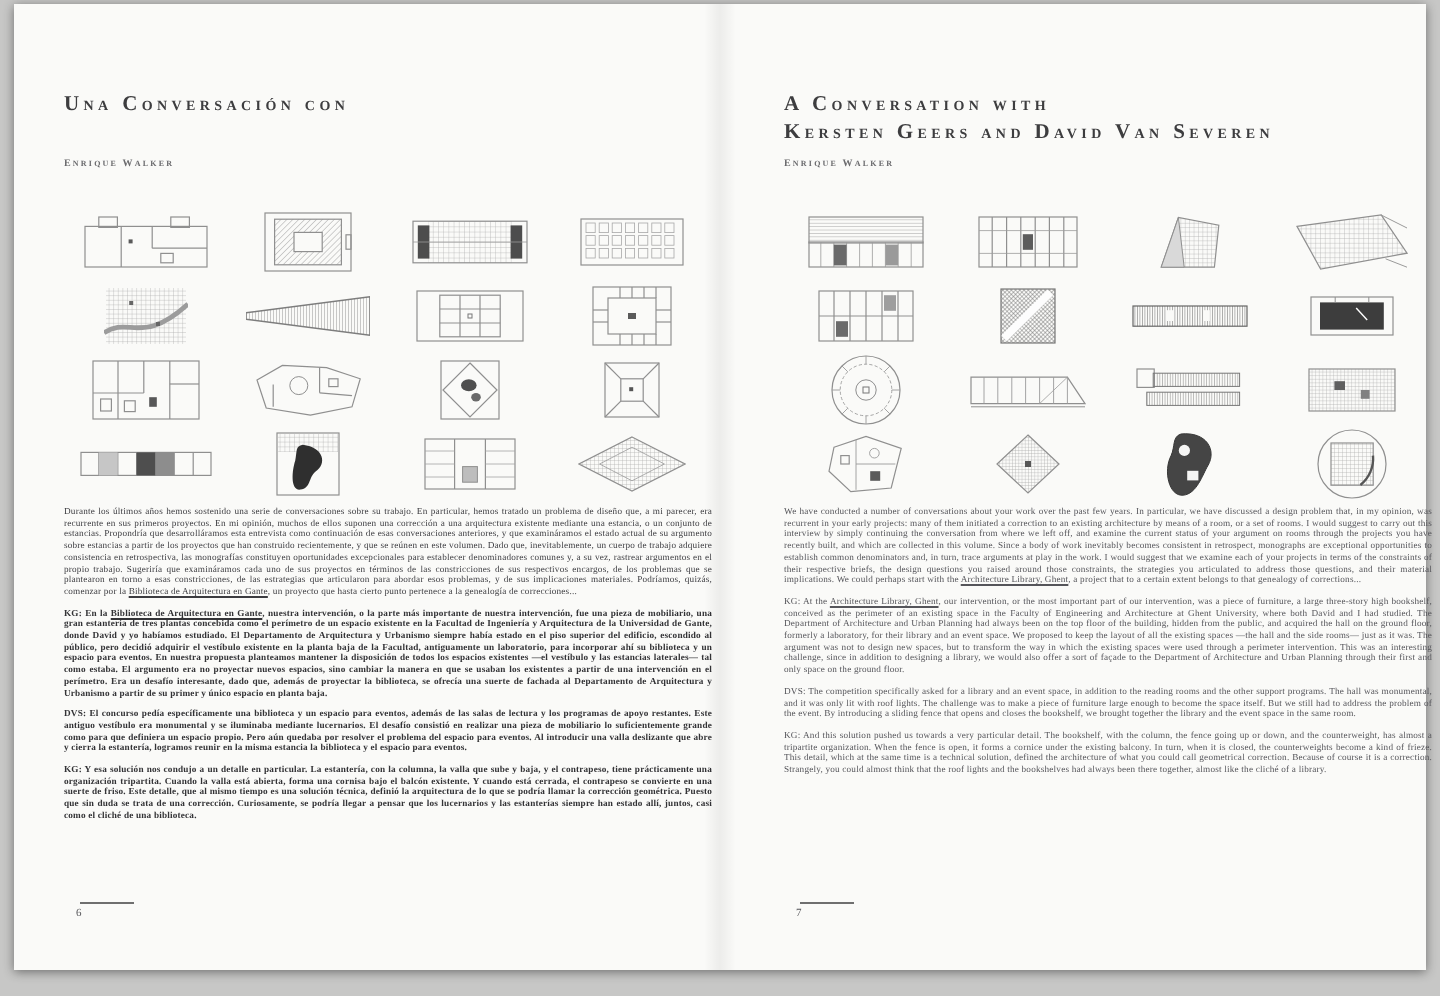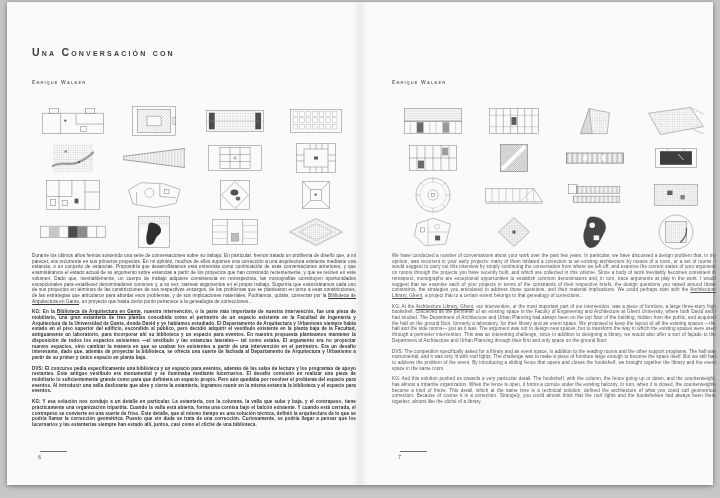--- a/index.html
+++ b/index.html
@@ -1,17 +1,17 @@
 <!DOCTYPE html>
 <html><head>
 <meta charset="utf-8">
 <style>
   html,body{margin:0;padding:0}
   .stage{position:relative;width:720px;height:498px;background:#c7c7c6;overflow:hidden;
-         font-family:Liberation Sans, sans-serif}
+         font-family:Liberation Serif, serif}
   .spread{position:absolute;left:7px;right:7px;top:2px;bottom:13px;background:#fafaf8;
           box-shadow:0 1px 5px rgba(0,0,0,.45)}
   .fold{position:absolute;left:50%;top:0;bottom:0;width:16px;transform:translateX(-8px);
         background:linear-gradient(to right,rgba(0,0,0,0),rgba(0,0,0,.055),rgba(0,0,0,0));pointer-events:none}
   .page{position:absolute;top:0;bottom:0;width:50%}
   .page.left{left:0;--ml:25px}
   .page.right{left:50%;--ml:32px}
   .title{position:absolute;top:44px;left:var(--ml);width:324px;
          font-variant:small-caps;font-weight:bold;font-size:10.5px;letter-spacing:2.2px;
          line-height:13.5px;color:#3d3d3f}
@@ -261,20 +261,22 @@
           <p class="para bold">KG: En la <span class="u">Biblioteca de Arquitectura en Gante</span>, nuestra intervención, o la parte más importante de nuestra intervención, fue una pieza de mobiliario, una gran estantería de tres plantas concebida como el perímetro de un espacio existente en la Facultad de Ingeniería y Arquitectura de la Universidad de Gante, donde David y yo habíamos estudiado. El Departamento de Arquitectura y Urbanismo siempre había estado en el piso superior del edificio, escondido al público, pero decidió adquirir el vestíbulo existente en la planta baja de la Facultad, antiguamente un laboratorio, para incorporar ahí su biblioteca y un espacio para eventos. En nuestra propuesta planteamos mantener la disposición de todos los espacios existentes —el vestíbulo y las estancias laterales— tal como estaba. El argumento era no proyectar nuevos espacios, sino cambiar la manera en que se usaban los existentes a partir de una intervención en el perímetro. Era un desafío interesante, dado que, además de proyectar la biblioteca, se ofrecía una suerte de fachada al Departamento de Arquitectura y Urbanismo a partir de su primer y único espacio en planta baja.</p>
           <p class="para bold">DVS: El concurso pedía específicamente una biblioteca y un espacio para eventos, además de las salas de lectura y los programas de apoyo restantes. Este antiguo vestíbulo era monumental y se iluminaba mediante lucernarios. El desafío consistió en realizar una pieza de mobiliario lo suficientemente grande como para que definiera un espacio propio. Pero aún quedaba por resolver el problema del espacio para eventos. Al introducir una valla deslizante que abre y cierra la estantería, logramos reunir en la misma estancia la biblioteca y el espacio para eventos.</p>
           <p class="para bold">KG: Y esa solución nos condujo a un detalle en particular. La estantería, con la columna, la valla que sube y baja, y el contrapeso, tiene prácticamente una organización tripartita. Cuando la valla está abierta, forma una cornisa bajo el balcón existente. Y cuando está cerrada, el contrapeso se convierte en una suerte de friso. Este detalle, que al mismo tiempo es una solución técnica, definió la arquitectura de lo que se podría llamar la corrección geométrica. Puesto que sin duda se trata de una corrección. Curiosamente, se podría llegar a pensar que los lucernarios y las estanterías siempre han estado allí, juntos, casi como el cliché de una biblioteca.</p>
         </div>
       <div class="footrule"></div>
       <div class="pagenum">6</div>
     </section>
 
     <section class="page right en">
       <div class="title">
+        <div>A Conversation with</div>
+        <div>Kersten Geers and David Van Severen</div>
       </div>
       <div class="author">Enrique Walker</div>
       <div class="plangrid">
           <div class="cell">
             <svg width="58" height="26" viewBox="0 0 58 26" role="img">
               <defs>
                 <pattern id="p6" width="1.7" height="1.7" patternUnits="userSpaceOnUse" patternTransform="rotate(90)">
                   <line x1="0" y1="0" x2="0" y2="1.7" stroke="#9a9a9a" stroke-width="0.45"></line>
                 </pattern>
               </defs>

